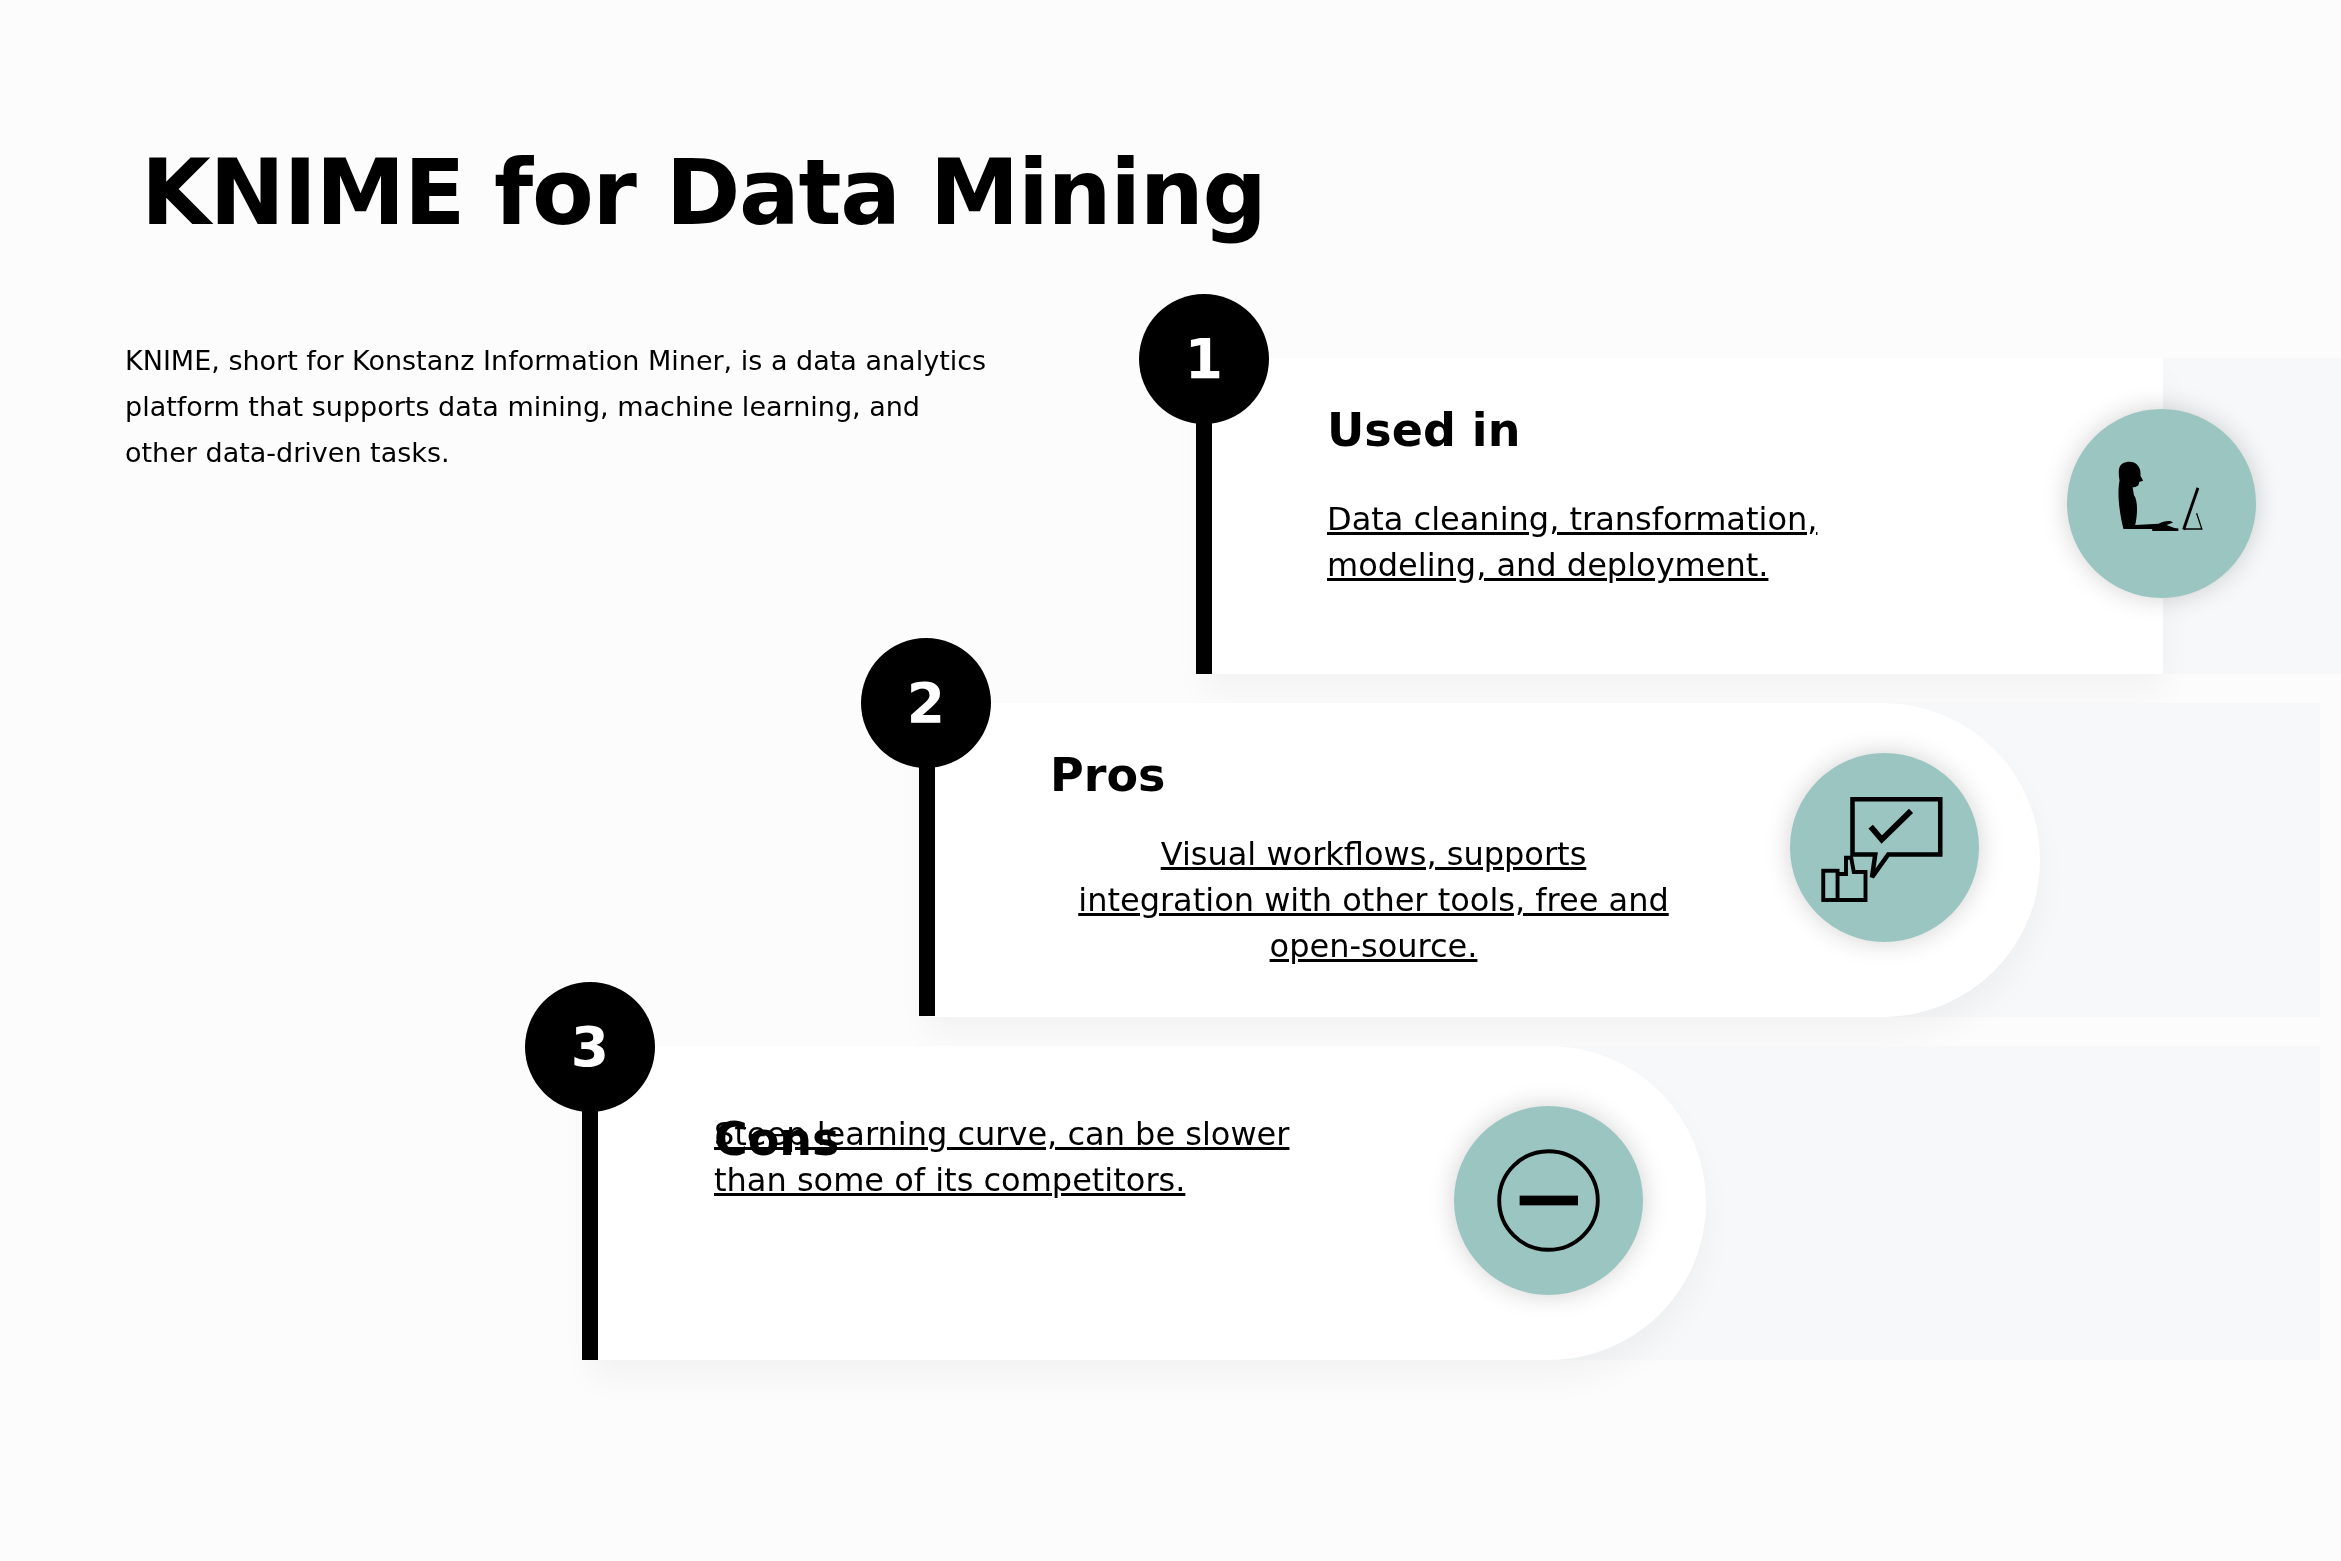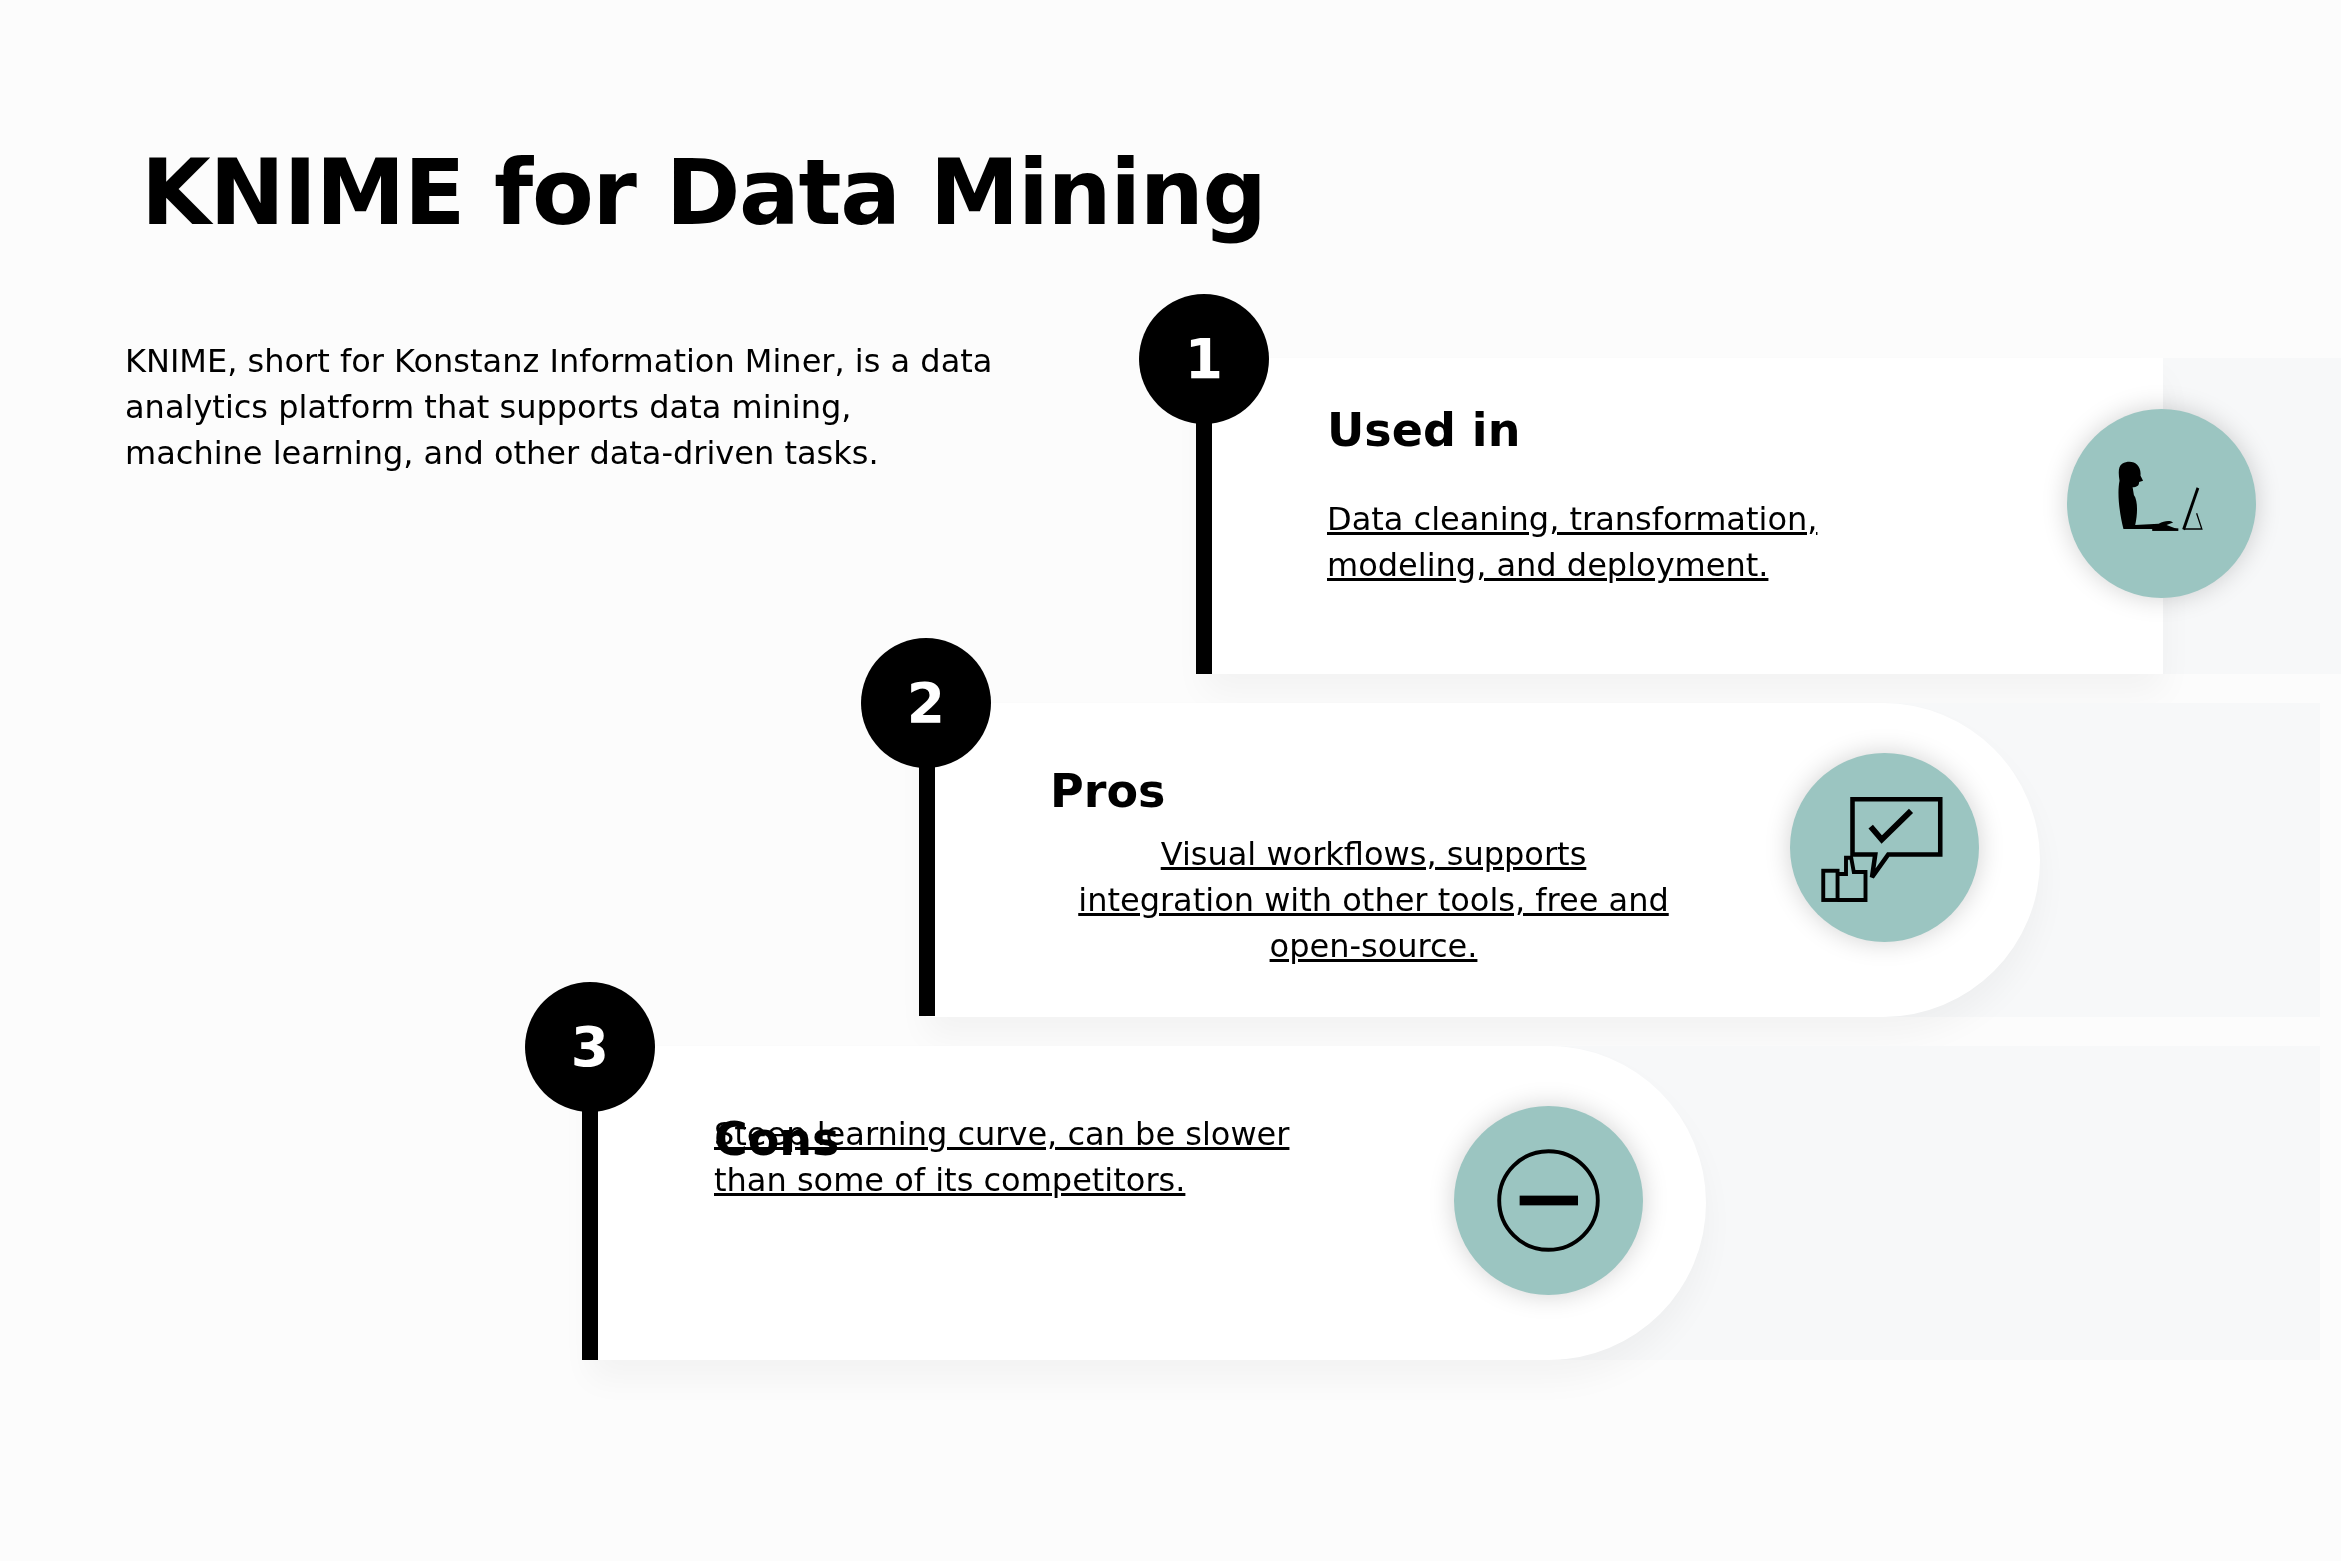--- a/index.html
+++ b/index.html
@@ -1,19 +1,19 @@
 <!DOCTYPE html>
 <html style="font-size:10.4px"><head>
 <meta charset="utf-8">
 <style>
   html, body { margin:0; padding:0; }
   body { width:2342px; height:1561px; background:#fcfcfc; position:relative; overflow:hidden;
          font-family:"DejaVu Sans", sans-serif; color:#000; }
   .title { position:absolute; left:125px; top:124px; font-size:90px; font-weight:bold; letter-spacing:-1.3px; margin:16px; }
-  .intro { position:absolute; left:125px; top:338px; width:872px; font-size:32px; line-height:46px; margin:0; }
+  .intro { position:absolute; left:125px; top:338px; width:872px; font-size:27px; line-height:46px; margin:0; }
   .strip { position:absolute; background:#f7f8f9; }
   .card { position:absolute; background:#ffffff; box-shadow:0 19.5px 33px rgba(0,0,0,0.04); }
   .badge { position:absolute; width:130px; height:130px; border-radius:50%; background:#000; color:#fff;
            font-size:55px; font-weight:bold; display:flex; align-items:center; justify-content:center; }
   .stem { position:absolute; width:15.6px; background:#000; }
   .card-title { position:absolute; font-size:46px; font-weight:bold; margin:0; }
   .card-text { position:absolute; font-size:32px; line-height:46px; margin:0;text-decoration:underline; }
   .icon-circle { position:absolute; width:189px; height:189px; border-radius:50%; background:#9bc5c1;
                  box-shadow:0 0 26px rgba(0,0,0,0.18); display:flex; align-items:center; justify-content:center; }
 </style>
@@ -35,21 +35,21 @@
     <rect x="60" y="103" width="40" height="4" fill="#000"></rect>
     <path d="M128 40 L132 42 L110 106 L106 104 Z" fill="#000"></path>
     <path d="M110 104 L136 104 L128 80" fill="none" stroke="#000" stroke-width="2"></path>
   </svg>
 </div>
 
 <div class="strip" style="left:1887px; top:703px; width:433px; height:314px;"></div>
 <div class="card" style="left:926px; top:703px; width:1114px; height:314px; border-radius:0 157px 157px 0;"></div>
 <div class="stem" style="left:919px; top:735px; height:281px;"></div>
 <div class="badge" style="left:861px; top:638px;">2</div>
-<h2 class="card-title" style="left:1050px; top:764px;">Pros</h2>
+<h2 class="card-title" style="left:1050px; top:748px;">Pros</h2>
 <p class="card-text" style="left:1074px; top:831px; width:599px;text-align:center;">Visual workflows, supports integration with other tools, free and open-source.</p>
 <div class="icon-circle" style="left:1790px; top:753px;">
   <svg width="130" height="124" viewBox="0 0 200 190">
     <path d="M50 20 L185 20 L185 105 L105 105 L80 140 L85 105 L50 105 Z" fill="none" stroke="#000" stroke-width="7"></path>
     <path d="M78 62 L95 82 L140 38" fill="none" stroke="#000" stroke-width="9"></path>
     <rect x="5" y="130" width="22" height="45" fill="none" stroke="#000" stroke-width="6"></rect>
     <path d="M27 135 L40 135 L40 110 L48 110 L52 132 L70 132 L70 175 L27 175" fill="none" stroke="#000" stroke-width="6"></path>
   </svg>
 </div>
 

